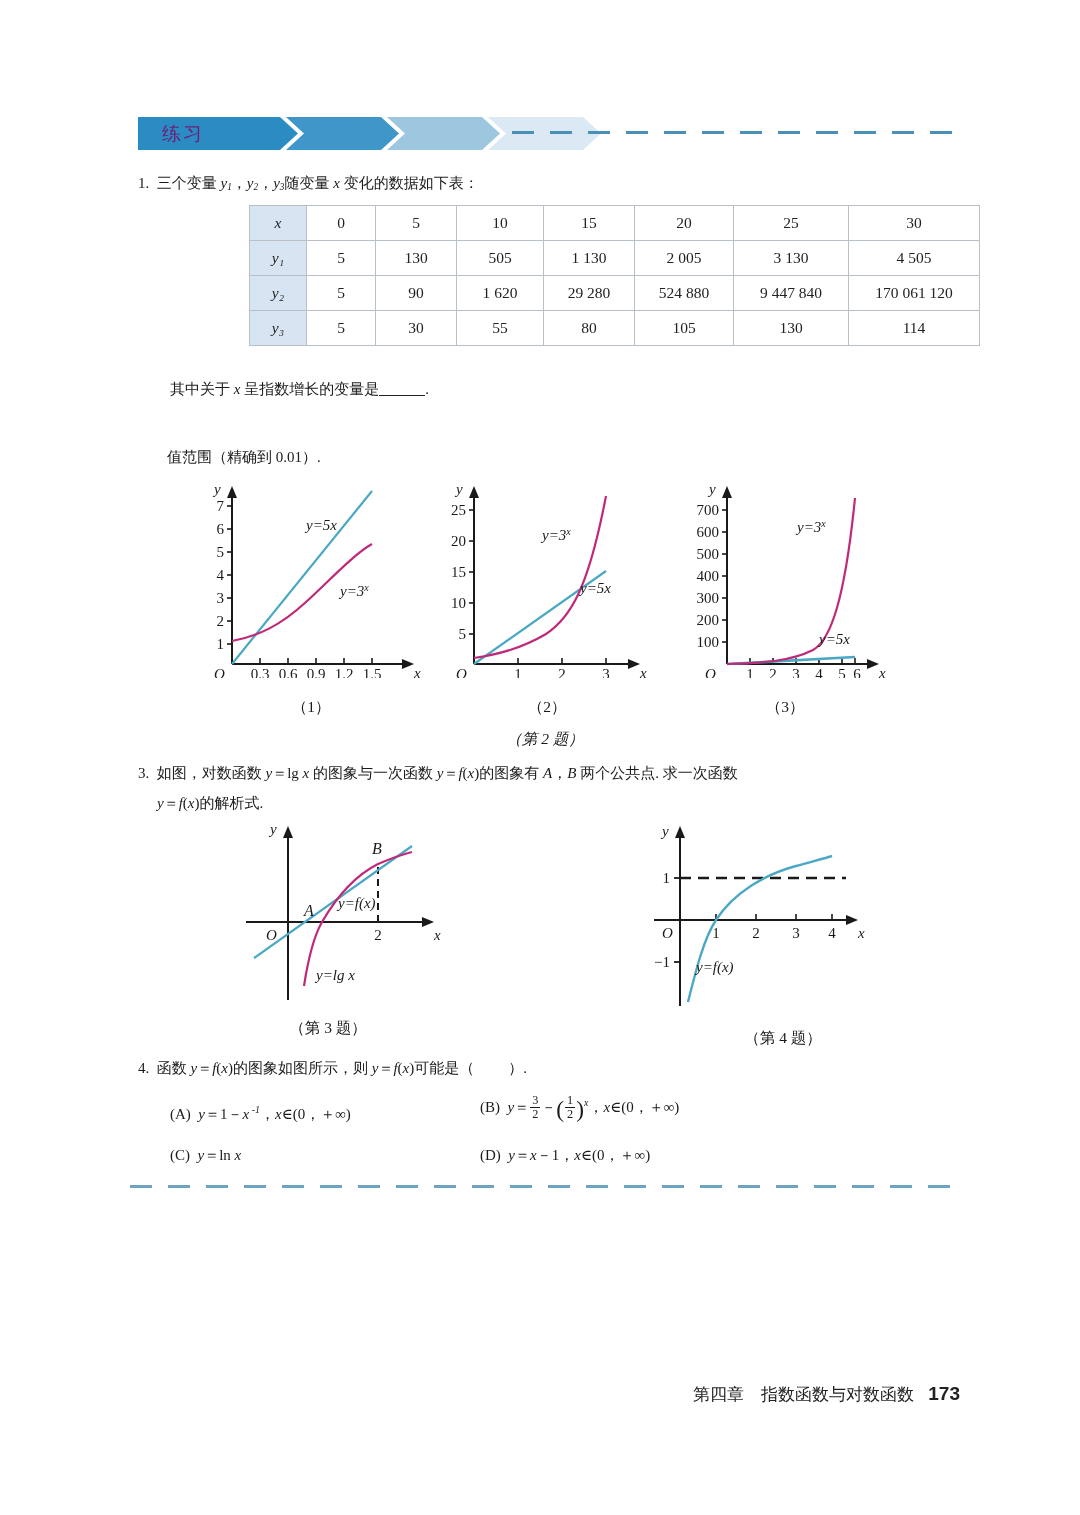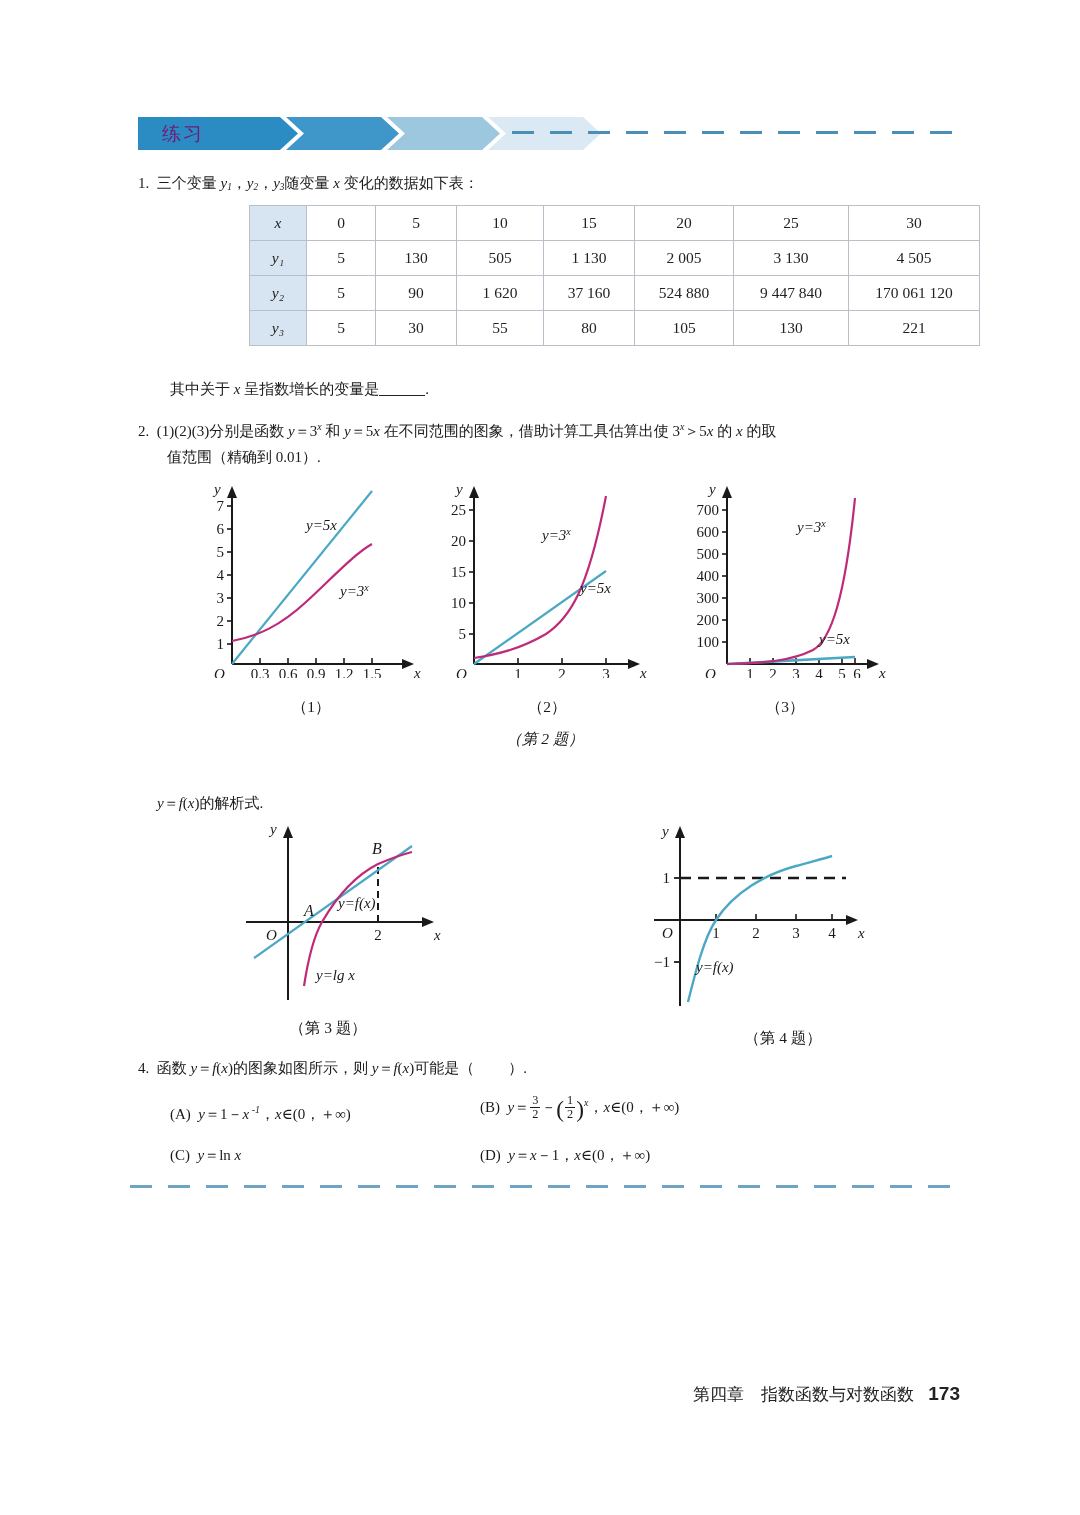--- a/index.html
+++ b/index.html
@@ -199,46 +199,42 @@
       <td>1 130</td>
       <td>2 005</td>
       <td>3 130</td>
       <td>4 505</td>
     </tr>
     <tr>
       <td class="rh">y₂</td>
       <td>5</td>
       <td>90</td>
       <td>1 620</td>
-      <td>37 160</td>
+      <td>29 280</td>
       <td>524 880</td>
       <td>9 447 840</td>
       <td>170 061 120</td>
     </tr>
     <tr>
       <td class="rh">y₃</td>
       <td>5</td>
       <td>30</td>
       <td>55</td>
       <td>80</td>
       <td>105</td>
       <td>130</td>
-      <td>221</td>
+      <td>114</td>
     </tr>
   </tbody>
     </table>
 
   <div class="q" style="left:170px; top:374px;">
     其中关于 <span class="math">x</span> 呈指数增长的变量是<span class="blank"></span>.
   </div>
 
-  <div class="q" style="left:138px; top:412px;">
-    <span>2.</span>
-    <span class="up">&nbsp;(1)(2)(3)分别是函数 <span class="math">y</span>＝3<sup>x</sup> 和 <span class="math">y</span>＝5<span class="math">x</span> 在不同范围的图象，借助计算工具估算出使 3<sup>x</sup>＞5<span class="math">x</span> 的 <span class="math">x</span> 的取</span>
-  </div>
   <div class="q" style="left:167px; top:442px;">
     值范围（精确到 0.01）.
   </div>
 
   <div class="fig" style="left:196px; top:478px;">
     <svg width="230" height="200" viewBox="0 0 230 200">
 
       <line x1="36" y1="186" x2="36" y2="16" stroke="#1a1a1a" stroke-width="2"></line>
       <polygon points="36,8 31,20 41,20" fill="#1a1a1a"></polygon>
 
@@ -382,20 +378,24 @@
 
       <path d="M 62,186 C 100,185 126,183 148,172 C 166,162 180,120 190,20" fill="none" stroke="#bf2a78" stroke-width="2.2"></path>
       <text class="fnlab" x="132" y="54">y=3<tspan font-size="10" dy="-5">x</tspan></text>
       <text class="fnlab" x="154" y="166">y=5x</text>
     </svg>
   </div>
   <div class="figcap" style="left:750px; top:697px; width:70px;">（3）</div>
 
   <div class="figcap" style="left:490px; top:729px; width:110px;font-style:italic;">（第 2 题）</div>
 
+  <div class="q" style="left:138px; top:758px;">
+    <span>3.</span>
+    <span class="up">&nbsp;如图，对数函数 <span class="math">y</span>＝lg <span class="math">x</span> 的图象与一次函数 <span class="math">y</span>＝<span class="math">f</span>(<span class="math">x</span>)的图象有 <span class="math">A</span>，<span class="math">B</span> 两个公共点. 求一次函数</span>
+  </div>
   <div class="q" style="left:157px; top:788px;">
     <span class="math">y</span>＝<span class="math">f</span>(<span class="math">x</span>)的解析式.
   </div>
 
   <div class="fig" style="left:226px; top:820px;">
     <svg width="230" height="190" viewBox="0 0 230 190">
 
       <line x1="62" y1="180" x2="62" y2="14" stroke="#1a1a1a" stroke-width="2"></line>
       <polygon points="62,6 57,18 67,18" fill="#1a1a1a"></polygon>
 

